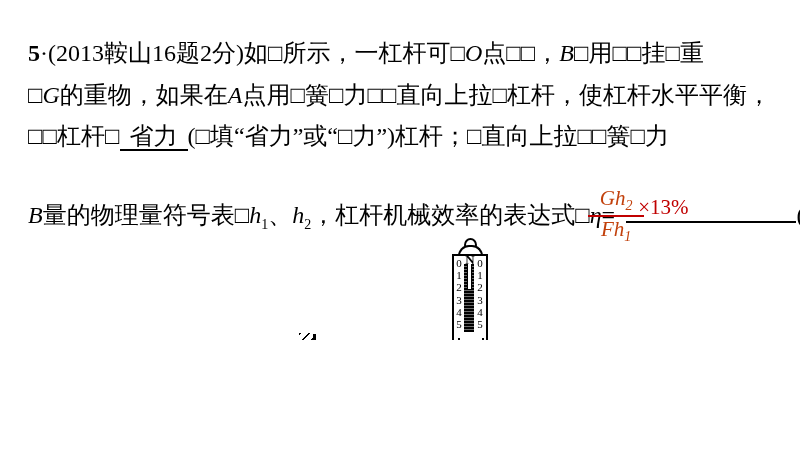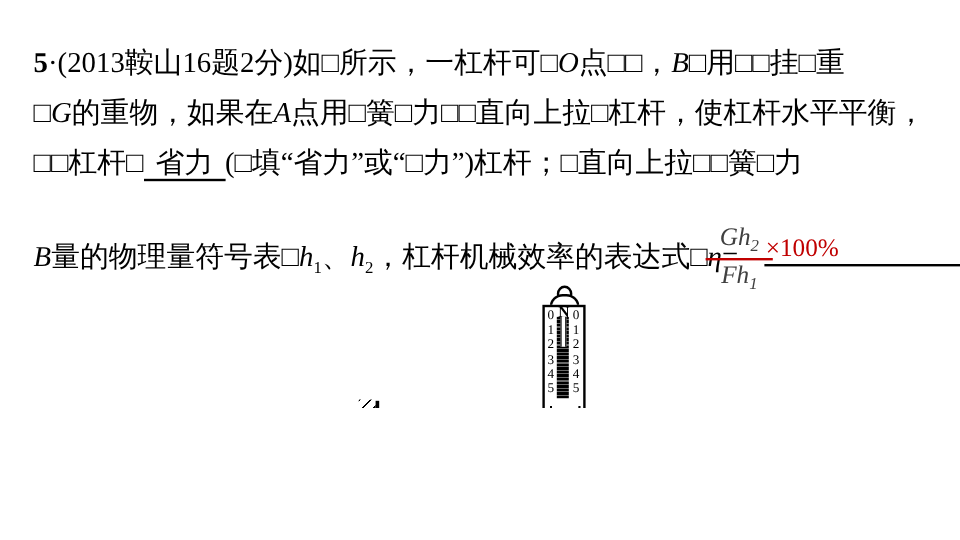--- a/index.html
+++ b/index.html
@@ -8,21 +8,21 @@
   
   .tline{position:absolute;left:28px;white-space:nowrap;font-size:24px;line-height:34px;color:#000;}
   .l1{top:36px;} .l2{top:78px;} .l3{top:119px;} .l4{top:160px;} .l5{top:198px;} .l6{top:242px;}
   .b{font-weight:bold;}
   .it{font-style:italic;font-family:"Liberation Serif",serif;}
   sub{font-size:14px;}
   .ans{border-bottom:2px solid #000;padding:0 10px;}
   
   .frac{display:inline-block;position:relative;width:50px;height:20px;vertical-align:-3px;margin-left:-27px;}
   .frac .stack{position:absolute;left:0;top:-19px;width:56px;text-align:center;
-               color:#404040;font-size:21px;line-height:1.05;font-style:italic;}
+               color:#c2410c;font-size:21px;line-height:1.05;font-style:italic;}
   .frac .num{display:block;border-bottom:2px solid #c00000;padding:0 2px 1px;}
   .frac .den{display:block;padding-top:1px;}
   .times{color:#c00000;font-size:21px;position:relative;top:-9px;font-style:normal;}
   .blank{display:inline-block;width:170px;margin-left:-62px;border-bottom:2px solid #000;height:2px;}
   
   .abs{position:absolute;}
   .hatch{left:299px;top:333px;width:14px;height:82px;
          background:repeating-linear-gradient(135deg,#000 0 1.5px,transparent 1.5px 6.5px);}
   .wall{left:313px;top:334px;width:3px;height:80px;background:#000;}
   .pivot{left:316px;top:357px;width:14px;height:28px;background:#fff;
@@ -59,21 +59,21 @@
   <div class="tline l1"><span class="b">5</span><span>·(2013鞍山16题2分)如□所示，一杠杆可□</span><span class="it">O</span><span>点□□，</span><span class="it">B</span><span>□用□□挂□重</span></div>
 
   <div class="tline l2"><span>□</span><span class="it">G</span><span>的重物，如果在</span><span class="it">A</span><span>点用□簧□力□□直向上拉□杠杆，使杠杆水平平衡，</span></div>
 
   <div class="tline l3"><span>□□杠杆□</span><span class="ans">省力</span><span>(□填“省力”或“□力”)杠杆；□直向上拉□□簧□力</span></div>
 
 
   <div class="tline l5"><span class="it">B</span><span>量的物理量符号表□</span><span class="it">h</span><sub>1</sub><span>、</span><span class="it">h</span><sub>2</sub><span>，杠杆机械效率的表达式□</span><span class="it">η</span><span>=</span><span class="frac"><span class="stack">
           <span class="num"><span>G</span><span>h</span><sub>2</sub></span>
           <span class="den"><span>F</span><span>h</span><sub>1</sub></span>
-        </span></span><span class="times">×100%</span><span class="blank"></span><span>(用</span></div>
+        </span></span><span class="times">×13%</span><span class="blank"></span><span>(用</span></div>
 
 
   <div class="abs hatch"></div>
   <div class="abs wall"></div>
   <div class="abs pivot"></div>
   <div class="abs pivot-dot"></div>
   <div class="abs lblO it">O</div>
 
   <div class="abs lever"></div>
   <div class="abs lblB">B</div>

